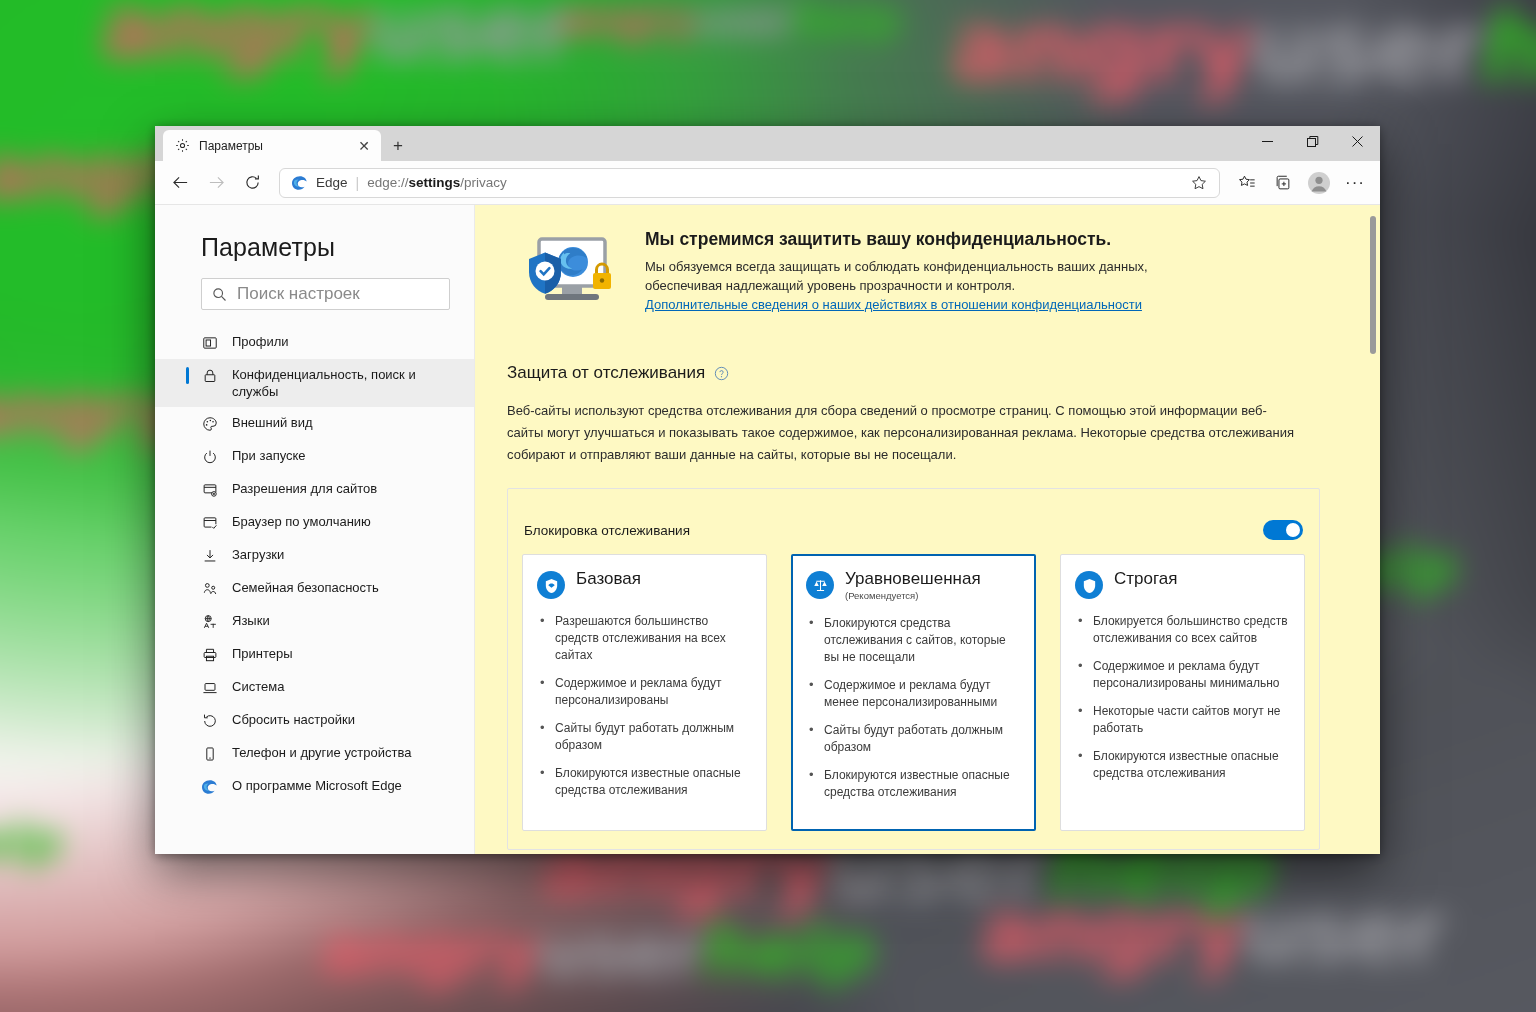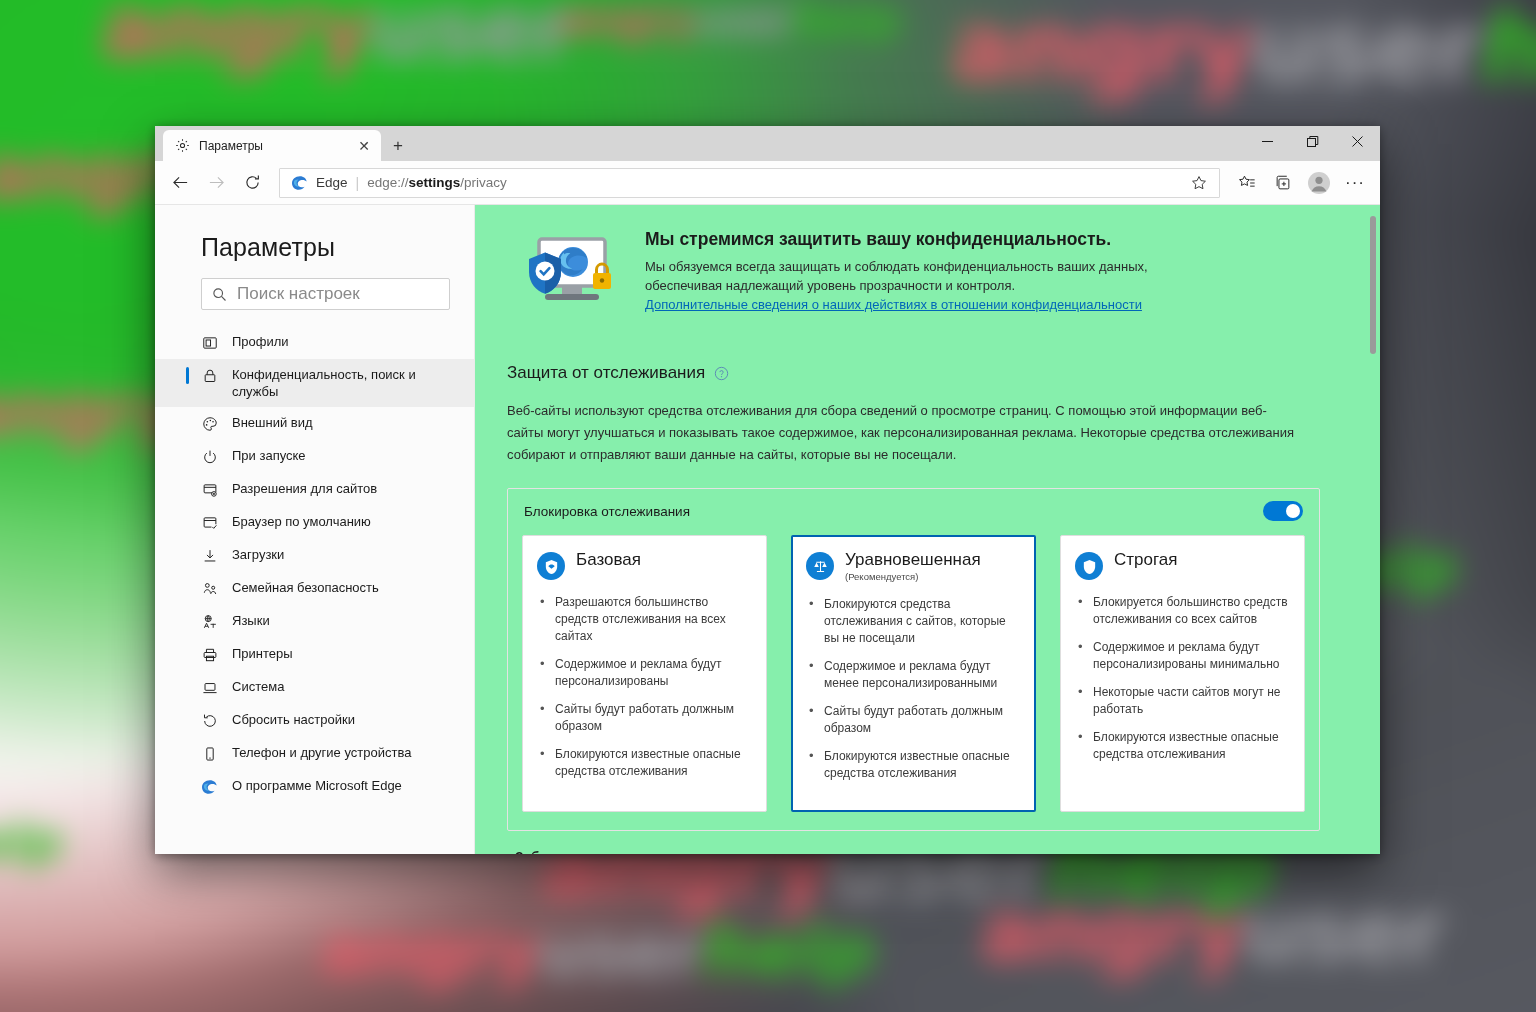--- a/index.html
+++ b/index.html
@@ -78,21 +78,21 @@
     height: 44px; background: #fdfdfd; display: flex; align-items: center;
     padding: 0 8px; gap: 2px; border-bottom: 1px solid #e6e6e6;
   }
   .tb-btn {
     width: 34px; height: 34px; border-radius: 4px; display: flex;
     align-items: center; justify-content: center; color: #2b2b2b; flex: none;
   }
   .tb-btn.dim { color: #bdbdbd; }
   #omnibox {
     flex: 1; height: 30px; margin: 0 8px; background: #fff;
-    border: 1px solid #d8d8d8; border-radius: 1px; display: flex;
+    border: 1px solid #d8d8d8; border-radius: 6px; display: flex;
     align-items: center; padding: 0 6px 0 12px; gap: 8px;
   }
   #omnibox .brand { font-size: 13.5px; color: #3a3a3a; }
   #omnibox .sep { color: #c9c9c9; font-size: 14px; }
   #omnibox .url { font-size: 13.5px; color: #767676; flex: 1; }
   #omnibox .url b { color: #1b1b1b; font-weight: 700; }
   .star-btn { width: 28px; height: 28px; display: flex; align-items: center; justify-content: center; color: #3a3a3a; }
 
   
   #page { display: flex; height: calc(728px - 35px - 44px); background: #fff; position: relative; }
@@ -128,42 +128,42 @@
   .nav-item .lbl { font-size: 13px; color: #1b1b1b; line-height: 17px; }
   .nav-item.selected { background: #ededed; }
   .nav-item.selected::before {
     content: ""; position: absolute; left: 31px; top: 8px;
     width: 3px; height: 17px; background: #0078d4; border-radius: 2px;
   }
 
   
   #content {
     flex: 1; padding: 24px 0 0 0; overflow: hidden; position: relative;
-    background: #86efac;
+    background: #fef9c3;
   }
   #content-inner { padding: 0 60px 0 32px; }
 
   #hero { display: flex; gap: 20px; align-items: flex-start; margin-bottom: 44px; }
   #hero-art { width: 118px; height: 86px; flex: none; position: relative; margin-top: 4px;}
   #hero-text h1 {
     font-size: 17.5px; font-weight: 700; color: #1b1b1b; margin-bottom: 7px;
   }
   #hero-text p { font-size: 13px; color: #2c2c2c; line-height: 19px; max-width: 545px; }
   #hero-link {
     font-size: 13px; color: #0067b8; text-decoration: underline; display: inline-block; margin-top: 2px;
   }
 
   .sec-head { display: flex; align-items: center; gap: 9px; margin-bottom: 17px; }
   .sec-head h2 { font-size: 17px; font-weight: 400; color: #1b1b1b; }
   .help-ico { width: 15px; height: 15px; color: #5a87b5; }
 
   #sec-desc { font-size: 13px; color: #2c2c2c; line-height: 22px; margin-bottom: 22px; max-width: 790px; }
 
   #card-panel {
-    border: 1px solid #e3e3e3; border-radius: 2px; padding: 12px 14px 18px 14px;
+    border: 1px solid #e3e3e3; border-radius: 2px; padding: 31px 14px 18px 14px;
   }
   #toggle-row {
     display: flex; align-items: center; justify-content: space-between;
     padding: 0 2px 14px 2px;
   }
   #toggle-row .t-label { font-size: 13.5px; color: #1b1b1b; }
   .switch {
     width: 40px; height: 20px; border-radius: 10px; background: #0078d4; position: relative;
   }
   .switch .knob {

